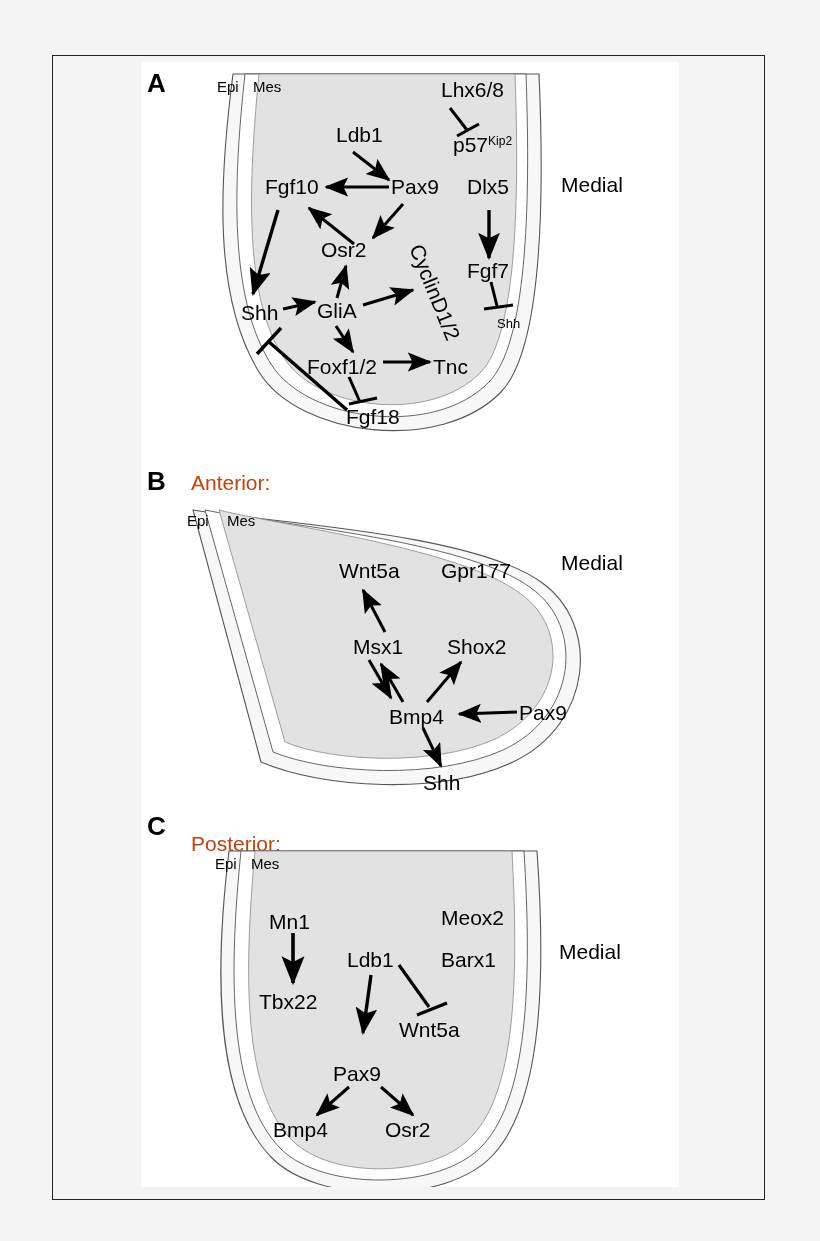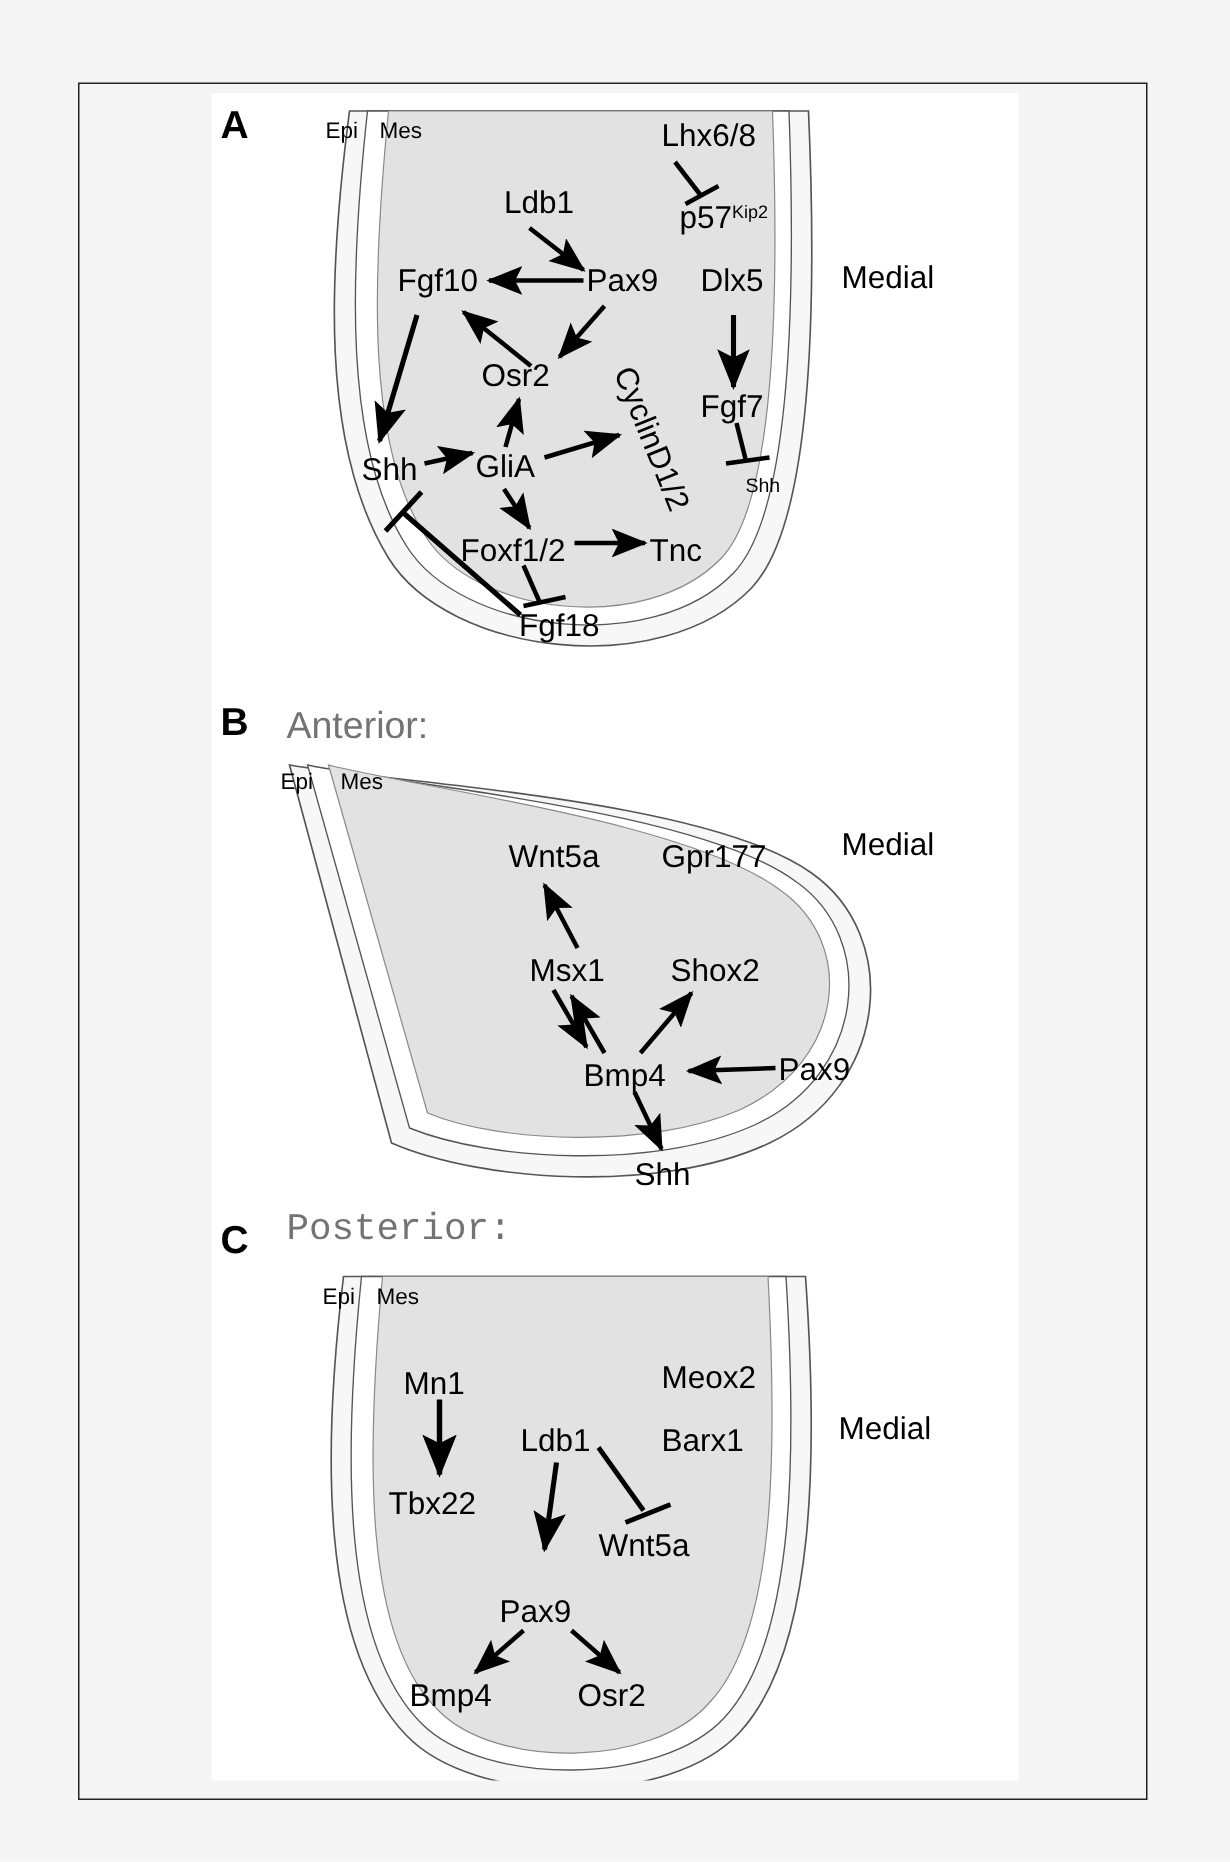--- a/index.html
+++ b/index.html
@@ -28,21 +28,21 @@
   #panel-b{top:400px;height:345px;}
   #panel-c{top:745px;height:380px;}
 
   .panel-letter{
     position:absolute;
     font-size:26px;font-weight:bold;color:#000;
     line-height:1;
   }
   .panel-caption{
     position:absolute;
-    font-size:25px;color:#737373;line-height:1;text-align:right;
+    font-size:21px;color:#c2410c;line-height:1;text-align:right;
   }
   .svg-layer{position:absolute;left:0;top:0;}
 
   .glabel{
     font-family:"Liberation Sans", sans-serif;
     font-size:21px;
     fill:#000;
   }
   .glabel-small{font-size:13px;}
   .glabel-sup{font-size:12px;}
@@ -177,21 +177,21 @@
         <text class="glabel" x="212" y="192">Msx1</text>
         <text class="glabel" x="306" y="192">Shox2</text>
         <text class="glabel" x="248" y="262">Bmp4</text>
         <text class="glabel" x="378" y="258">Pax9</text>
         <text class="glabel" x="282" y="328">Shh</text>
       </svg>
     </div>
 
     <div class="panel" id="panel-c">
       <div class="panel-letter" style="left:6px;top:6px;">C</div>
-      <div class="panel-caption" style="left:50px;top:0;font-family:Liberation Mono, monospace;">Posterior:</div>
+      <div class="panel-caption" style="left:50px;top:26px;">Posterior:</div>
 
       <svg class="svg-layer" width="538" height="380" viewBox="0 0 538 380">
         <defs>
           <marker id="ah-c" markerWidth="9" markerHeight="9" refX="7.4" refY="3.2" orient="auto" markerUnits="strokeWidth">
             <path d="M0,0 L8,3.2 L0,6.4 L1.6,3.2 Z" fill="#000"></path>
           </marker>
         </defs>
 
         <path d="M 88 44 C 74 160, 72 290, 130 350 C 176 398, 306 398, 352 348
                  C 404 292, 404 158, 396 44 Z" fill="#f7f7f7" stroke="#555" stroke-width="1.1"></path>

